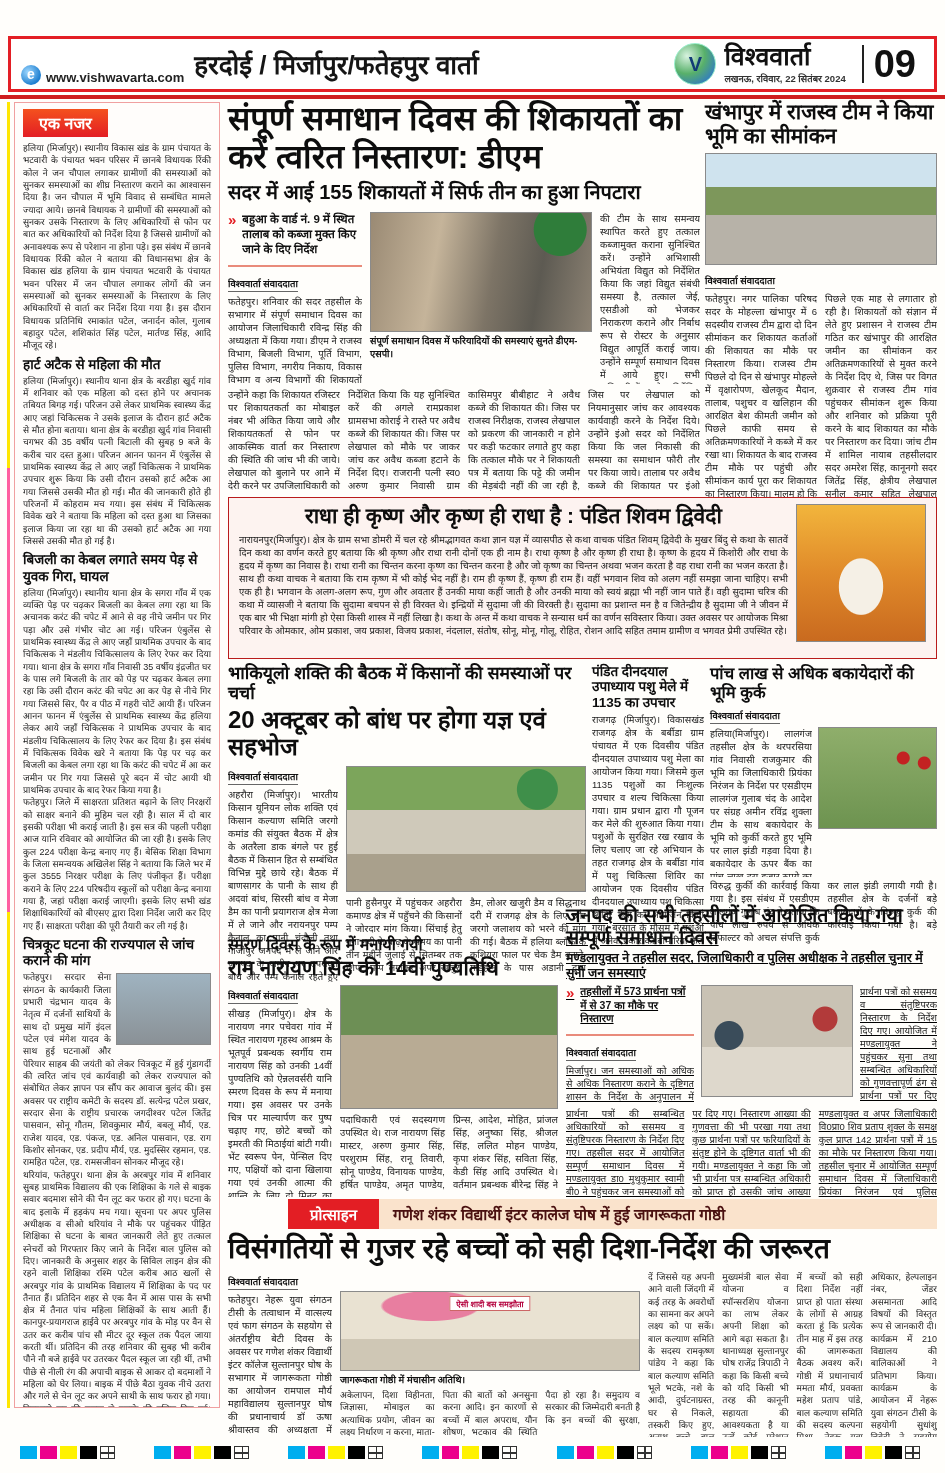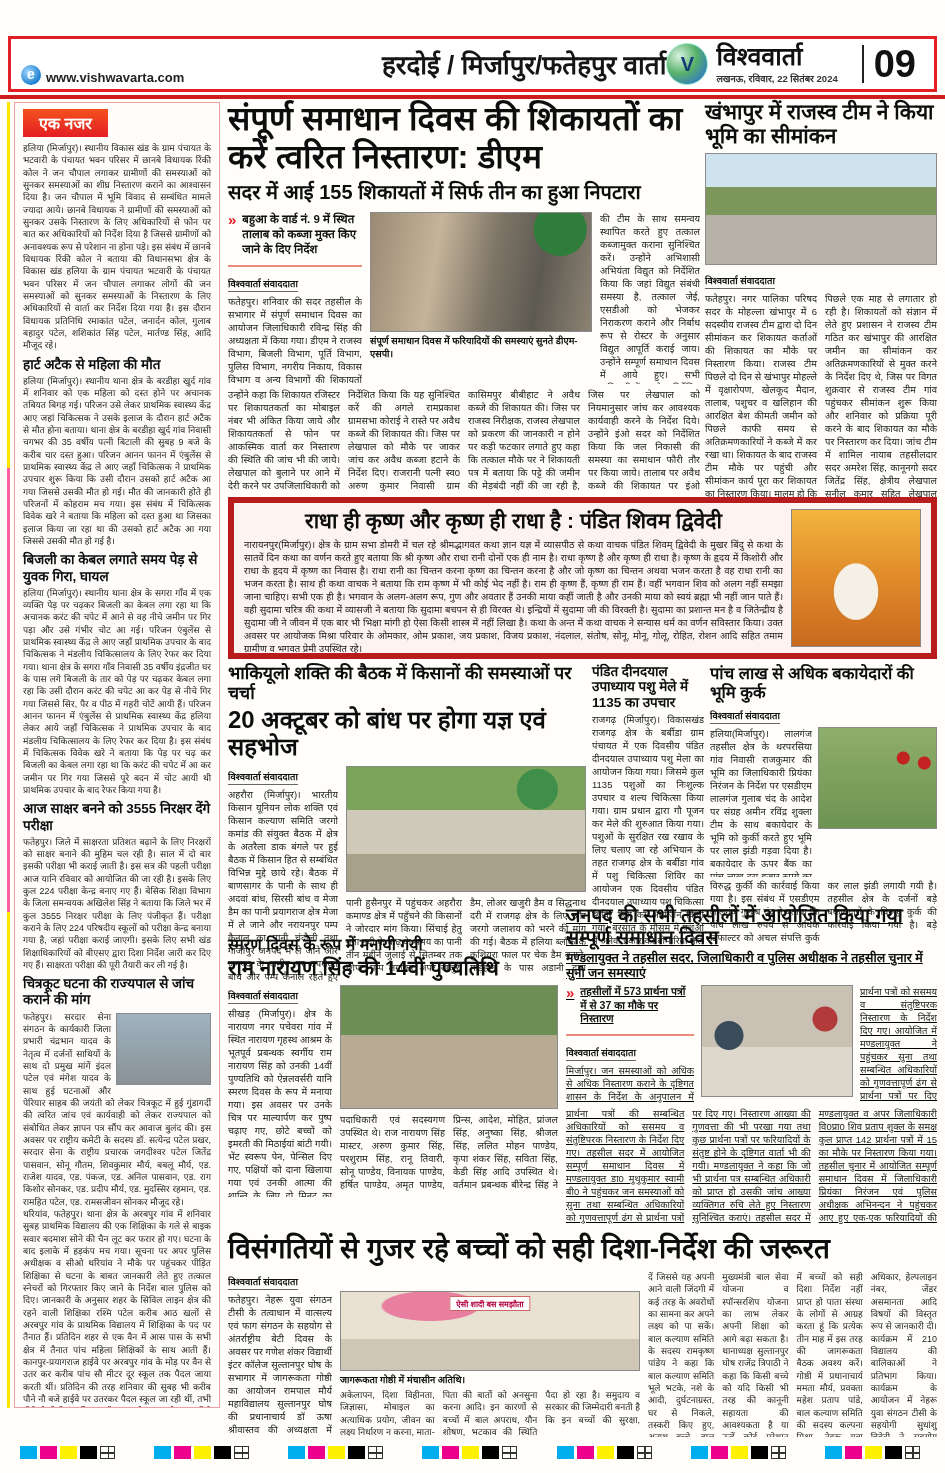--- a/index.html
+++ b/index.html
@@ -17,33 +17,33 @@
   .photo{border:1px solid #8a8a8a;background-size:cover;box-sizing:border-box;}
   .caption{font-size:9.5px;font-weight:bold;color:#111;padding-top:2px;}
   .pq{display:flex;gap:6px;border-bottom:2px solid #e98b7b;padding-bottom:8px;margin-bottom:6px;}
   .pq-mark{color:#e31e24;font-weight:bold;font-size:15px;line-height:1;}
   .pq-text{font-weight:bold;font-size:11.5px;line-height:1.3;color:#111;}
   
   .hdr{border:3px solid #e31e24;display:flex;align-items:center;background:#fff;box-sizing:border-box;}
   .site{display:flex;align-items:flex-end;gap:5px;padding:0 10px;align-self:flex-end;margin-bottom:4px;}
   .e-icon{width:20px;height:20px;border-radius:50%;background:radial-gradient(circle at 35% 35%,#9fd8ff,#1e7fd0 70%);color:#fff;font-weight:bold;font-size:14px;text-align:center;line-height:19px;}
   .site-url{font-weight:bold;font-size:13px;color:#222;}
-  .hdr-title{flex:1;text-align:right;font-weight:bold;font-size:26px;color:#151515;}
+  .hdr-title{flex:1;text-align:left;font-weight:bold;font-size:26px;color:#151515;}
   .brand{display:flex;align-items:center;gap:8px;padding-right:10px;}
   .globe{width:40px;height:40px;border-radius:50%;background:radial-gradient(circle at 30% 30%,#d8f3e0,#58b06a 45%,#2e77c9 85%);color:#123c75;font-weight:bold;font-size:20px;text-align:center;line-height:40px;border:1px solid #9ec;}
   .brand-name{font-weight:bold;font-size:25px;color:#101010;line-height:1;}
   .brand-edition{font-size:9.5px;font-weight:bold;color:#333;margin-top:3px;}
-  .pagenum{border-left:2px solid #222;font-weight:bold;font-size:38px;color:#111;padding:0 8px 0 10px;margin-left:16px;line-height:1;}
+  .pagenum{border-left:2px solid #222;font-weight:bold;font-size:38px;color:#111;padding:0 8px 0 10px;margin-left:8px;line-height:1;}
   
   .sidebar{border:1px solid #f0a0a0;box-sizing:border-box;padding:6px 8px;background:#fffdfb;}
   .ek-najar{display:inline-block;background:linear-gradient(#f4511e,#e31e24);color:#fff;font-weight:bold;font-size:16px;padding:3px 16px;margin-bottom:5px;}
   .sb-hl{font-weight:bold;font-size:13.5px;color:#0d0d0d;line-height:1.2;margin:5px 0 2px;}
   .sb-photo{float:right;width:95px;height:72px;margin:2px 0 2px 5px;}
   
-  .radha-box{border:6px solid #b91c1c;background:#fdf3f0;box-sizing:border-box;padding:6px 10px;}
+  .radha-box{border:1px solid #b91c1c;background:#fdf3f0;box-sizing:border-box;padding:6px 10px;}
   .strip{background:#fae3cc;display:flex;align-items:center;}
   .badge{background:#e31e24;color:#fff;font-weight:bold;font-size:15px;padding:5px 22px;}
   .strip-hl{font-weight:bold;font-size:15.5px;color:#4a1010;padding-left:14px;}
   
   .ph-main{background:radial-gradient(circle at 86% 14%,#2f7d3a 0 26px,transparent 27px),linear-gradient(100deg,#9a8a74,#c5b49a 30%,#7d7466 55%,#5d5a52 75%,#8c8273);}
   .ph-road{background:linear-gradient(#cfe3ee 0 30%,#7d975b 30% 55%,#b7b2a8 55% 100%);}
   .ph-radha{background:radial-gradient(ellipse at 50% 60%,#f5f0e6 0 24%,transparent 25%),linear-gradient(#f2b53c,#e08a2a 50%,#c96a1f);}
   .ph-farmers{background:radial-gradient(circle at 80% 18%,#3f8f4a 0 20px,transparent 21px),linear-gradient(#7ca55b 0 35%,#cfc9ba 35% 70%,#a9a08c 70%);}
   .ph-field{background:radial-gradient(circle at 72% 30%,#c32222 0 6px,transparent 7px),radial-gradient(circle at 90% 35%,#c32222 0 6px,transparent 7px),linear-gradient(#8fae6b,#6d9350);}
   .ph-memorial{background:linear-gradient(#6d8f55 0 40%,#b8ab94 40%);}
@@ -91,21 +91,20 @@
     </div>
     <div>
       <div class="sb-hl">हार्ट अटैक से महिला की मौत</div>
       <div class="body-txt sm">हलिया (मिर्जापुर)। स्थानीय थाना क्षेत्र के बरडीहा खुर्द गांव में शनिवार को एक महिला को दस्त होने पर अचानक तबियत बिगड़ गई। परिजन उसे लेकर प्राथमिक स्वास्थ्य केंद्र आए जहां चिकित्सक ने उसके इलाज के दौरान हार्ट अटैक से मौत होना बताया। थाना क्षेत्र के बरडीहा खुर्द गांव निवासी चगभर की 35 वर्षीय पत्नी बिटाली की सुबह 9 बजे के करीब चार दस्त हुआ। परिजन आनन फानन में एंबुलेंस से प्राथमिक स्वास्थ्य केंद्र ले आए जहाँ चिकित्सक ने प्राथमिक उपचार शुरू किया कि उसी दौरान उसको हार्ट अटैक आ गया जिससे उसकी मौत हो गई। मौत की जानकारी होते ही परिजनों में कोहराम मच गया। इस संबंध में चिकित्सक विवेक खरे ने बताया कि महिला को दस्त हुआ था जिसका इलाज किया जा रहा था की उसको हार्ट अटैक आ गया जिससे उसकी मौत हो गई है।</div>
     </div>
     <div>
       <div class="sb-hl">बिजली का केबल लगाते समय पेड़ से युवक गिरा, घायल</div>
       <div class="body-txt sm">हलिया (मिर्जापुर)। स्थानीय थाना क्षेत्र के सगरा गाँव में एक व्यक्ति पेड़ पर चढ़कर बिजली का केबल लगा रहा था कि अचानक करंट की चपेट में आने से वह नीचे जमीन पर गिर पड़ा और उसे गंभीर चोट आ गई। परिजन एंबुलेंस से प्राथमिक स्वास्थ्य केंद्र ले आए जहाँ प्राथमिक उपचार के बाद चिकित्सक ने मंडलीय चिकित्सालय के लिए रेफर कर दिया गया। थाना क्षेत्र के सगरा गाँव निवासी 35 वर्षीय इंद्रजीत घर के पास लगे बिजली के तार को पेड़ पर चढ़कर केबल लगा रहा कि उसी दौरान करंट की चपेट आ कर पेड़ से नीचे गिर गया जिससे सिर, पैर व पीठ में गहरी चोटें आयी हैं। परिजन आनन फानन में एंबुलेंस से प्राथमिक स्वास्थ्य केंद्र हलिया लेकर आये जहाँ चिकित्सक ने प्राथमिक उपचार के बाद मंडलीय चिकित्सालय के लिए रेफर कर दिया है। इस संबंध में चिकित्सक विवेक खरे ने बताया कि पेड़ पर चढ़ कर बिजली का केबल लगा रहा था कि करंट की चपेट में आ कर जमीन पर गिर गया जिससे पूरे बदन में चोट आयी थी प्राथमिक उपचार के बाद रेफर किया गया है।</div>
     </div>
     <div>
-      <div class="sb-hl">आज साक्षर बनने को 3555 निरक्षर देंगे परीक्षा</div>
       <div class="body-txt sm">फतेहपुर। जिले में साक्षरता प्रतिशत बढ़ाने के लिए निरक्षरों को साक्षर बनाने की मुहिम चल रही है। साल में दो बार इसकी परीक्षा भी कराई जाती है। इस सत्र की पहली परीक्षा आज यानि रविवार को आयोजित की जा रही है। इसके लिए कुल 224 परीक्षा केन्द्र बनाए गए हैं। बेसिक शिक्षा विभाग के जिला समन्वयक अखिलेश सिंह ने बताया कि जिले भर में कुल 3555 निरक्षर परीक्षा के लिए पंजीकृत हैं। परीक्षा कराने के लिए 224 परिषदीय स्कूलों को परीक्षा केन्द्र बनाया गया है, जहां परीक्षा कराई जाएगी। इसके लिए सभी खंड शिक्षाधिकारियों को बीएसए द्वारा दिशा निर्देश जारी कर दिए गए हैं। साक्षरता परीक्षा की पूरी तैयारी कर ली गई है।</div>
     </div>
     <div>
       <div class="sb-hl">चित्रकूट घटना की राज्यपाल से जांच कराने की मांग</div>
       <div class="body-txt sm">
         <span class="photo sb-photo ph-crowd"></span>
         <span>फतेहपुर। सरदार सेना संगठन के कार्यकारी जिला प्रभारी चंद्रभान यादव के नेतृत्व में दर्जनों साथियों के साथ दो प्रमुख मांगें इंदल पटेल एवं मंगेश यादव के साथ हुई घटनाओं और पेरियार साहब की जयंती को लेकर चित्रकूट में हुई गुंडागर्दी की त्वरित जांच एवं कार्यवाही को लेकर राज्यपाल को संबोधित लेकर ज्ञापन पत्र सौंप कर आवाज बुलंद की। इस अवसर पर राष्ट्रीय कमेटी के सदस्य डॉ. सत्येन्द्र पटेल प्रखर, सरदार सेना के राष्ट्रीय प्रचारक जगदीश्वर पटेल जितेंद्र पासवान, सोनू गौतम, शिवकुमार मौर्य, बबलू मौर्य, एड. राजेश यादव, एड. पंकज, एड. अनिल पासवान, एड. राग किशोर सोनकर, एड. प्रदीप मौर्य, एड. मुदस्सिर रहमान, एड. रामहित पटेल, एड. रामसजीवन सोनकर मौजूद रहे।</span>
       </div>
     </div>
     <div>
@@ -209,20 +208,24 @@
         </div>
         <span class="byline">विश्ववार्ता संवाददाता</span>
         <div class="body-txt">मिर्जापुर। जन समस्याओं को अधिक से अधिक निस्तारण कराने के दृष्टिगत शासन के निर्देश के अनुपालन में जनपद के चारों तहसीलों में सम्पूर्ण समाधान दिवस का आयोजन किया गया। जिसमें मण्डलायुक्त, जिलाधिकारी व पुलिस अधीक्षक सहित अपर जिलाधिकारी अलग-अलग तहसीलों में पहुंचकर आए हुए फरियादियों की समस्याओं को सुनते हुए सम्बन्धित अधिकारियों को ससमय व गुणवत्तापूर्ण निस्तारण करने का निर्देश दिया। सम्पूर्ण समाधान दिवस के चारों तहसीलों में कुल प्राप्त 573 प्रार्थना पत्रों में से 37 का मौके पर निस्तारण करते हुए शेष</div>
       </div>
       <div class="photo ph-desk" style="width:152px;height:112px;flex:none;"></div>
       <div style="flex:1;" class="clip body-txt">प्रार्थना पत्रों को ससमय व संतुष्टिपरक निस्तारण के निर्देश दिए गए। आयोजित में मण्डलायुक्त ने पहुंचकर सुना तथा सम्बन्धित अधिकारियों को गुणवत्तापूर्ण ढंग से प्रार्थना पत्रों पर दिए गए। मण्डलायुक्त द्वारा पिछले सम्पूर्ण समाधान दिवसों</div>
     </div>
     <div class="body-txt cols3 clip" style="height:128px;margin-top:4px;">प्रार्थना पत्रों की सम्बन्धित अधिकारियों को ससमय व संतुष्टिपरक निस्तारण के निर्देश दिए गए। तहसील सदर में आयोजित सम्पूर्ण समाधान दिवस में मण्डलायुक्त डा0 मुथुकुमार स्वामी बी0 ने पहुंचकर जन समस्याओं को सुना तथा सम्बन्धित अधिकारियों को गुणवत्तापूर्ण ढंग से प्रार्थना पत्रों पर दिए गए। निस्तारण आख्या की गुणवत्ता की भी परखा गया तथा कुछ प्रार्थना पत्रों पर फरियादियों के संतुष्ट होने के दृष्टिगत वार्ता भी की गयी। मण्डलायुक्त ने कहा कि जो भी प्रार्थना पत्र सम्बन्धित अधिकारी को प्राप्त हो उसकी जांच आख्या व्यक्तिगत रुचि लेते हुए निस्तारण सुनिश्चित कराएं। तहसील सदर में मण्डलायुक्त व अपर जिलाधिकारी वि0प्रा0 शिव प्रताप शुक्ल के समक्ष कुल प्राप्त 142 प्रार्थना पत्रों में 15 का मौके पर निस्तारण किया गया। तहसील चुनार में आयोजित सम्पूर्ण समाधान दिवस में जिलाधिकारी प्रियंका निरंजन एवं पुलिस अधीक्षक अभिनन्दन ने पहुंचकर आए हुए एक-एक फरियादियों की समस्याओं को तहसील में बैठकर समस्याओं को सुना गया। तहसील चुनार में जिलाधिकारी के समक्ष कुल 242 प्रार्थना पत्र प्राप्त हुए जिसमें से 4 का मौके पर निस्तारण करते हुए शेष राजस्व से सम्बन्धित मामलों में पुलिस व राजस्व विभाग के अधिकारियों की 12 टीम गठित करते हुए ही मौके पर पहुंचकर जांच करते हुए आख्या तहसील में उपलब्ध कराने का निर्देश दिया, शेष अन्य विभागों से सम्बन्धित प्रार्थना पत्रों को इस आशय से सम्बन्धित विभाग के अधिकारियों को प्रेषित किया गया।</div>
   </div>
 
+  <div class="abs strip" style="left:288px;top:1199px;width:649px;height:30px;">
+    <span class="badge">प्रोत्साहन</span>
+    <span class="strip-hl">गणेश शंकर विद्यार्थी इंटर कालेज घोष में हुई जागरूकता गोष्ठी</span>
+  </div>
 
   <div class="abs" style="left:228px;top:1233px;width:709px;">
     <div class="hl center" style="font-size:28px;">विसंगतियों से गुजर रहे बच्चों को सही दिशा-निर्देश की जरूरत</div>
     <div style="display:flex;gap:8px;margin-top:6px;height:166px;overflow:hidden;">
       <div style="width:104px;" class="clip">
         <span class="byline">विश्ववार्ता संवाददाता</span>
         <div class="body-txt">फतेहपुर। नेहरू युवा संगठन टीसी के तत्वाधान में वात्सल्य एवं फाग संगठन के सहयोग से अंतर्राष्ट्रीय बेटी दिवस के अवसर पर गणेश शंकर विद्यार्थी इंटर कॉलेज सुल्तानपुर घोष के सभागार में जागरूकता गोष्ठी का आयोजन रामपाल मौर्य महाविद्यालय सुल्तानपुर घोष की प्रधानाचार्य डॉ ऊषा श्रीवास्तव की अध्यक्षता में आयोजित किया गया। गोष्ठी को संबोधित करते हुए मुख्य अतिथि बाल कल्याण समिति के अध्यक्ष राजेंद्र प्रसाद साहू ने कहा कि आज के बच्चे विभिन्न तरह के विसंगतियों से गुजर रहे हैं जैसे कि</div>
       </div>
       <div style="width:300px;flex:none;margin-top:20px;">
         <div class="photo ph-goshthi" style="width:300px;height:80px;position:relative;">

